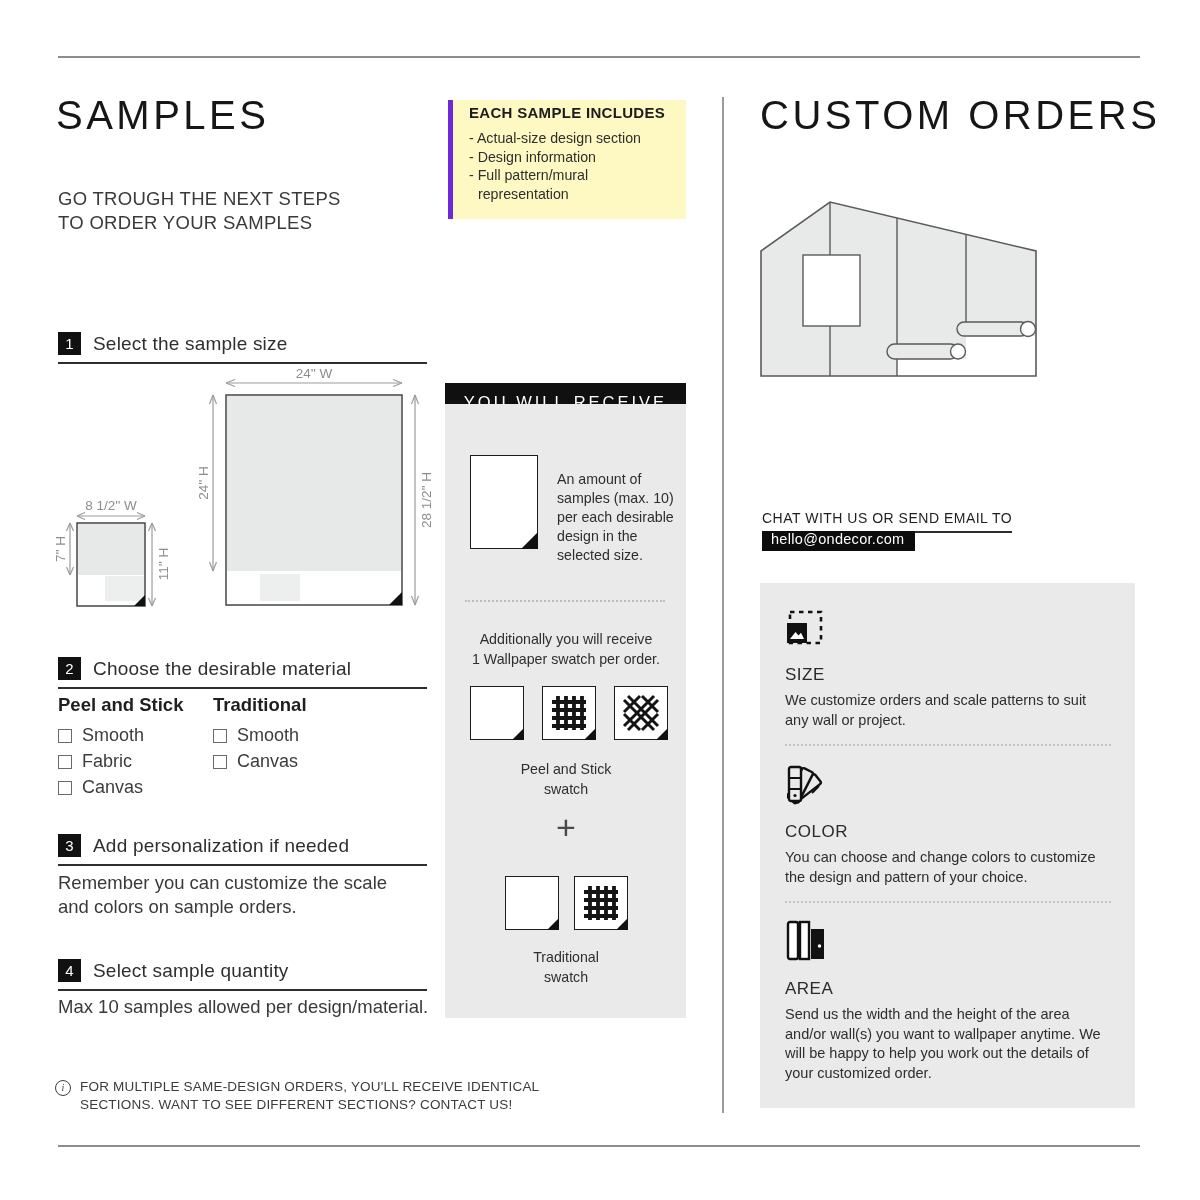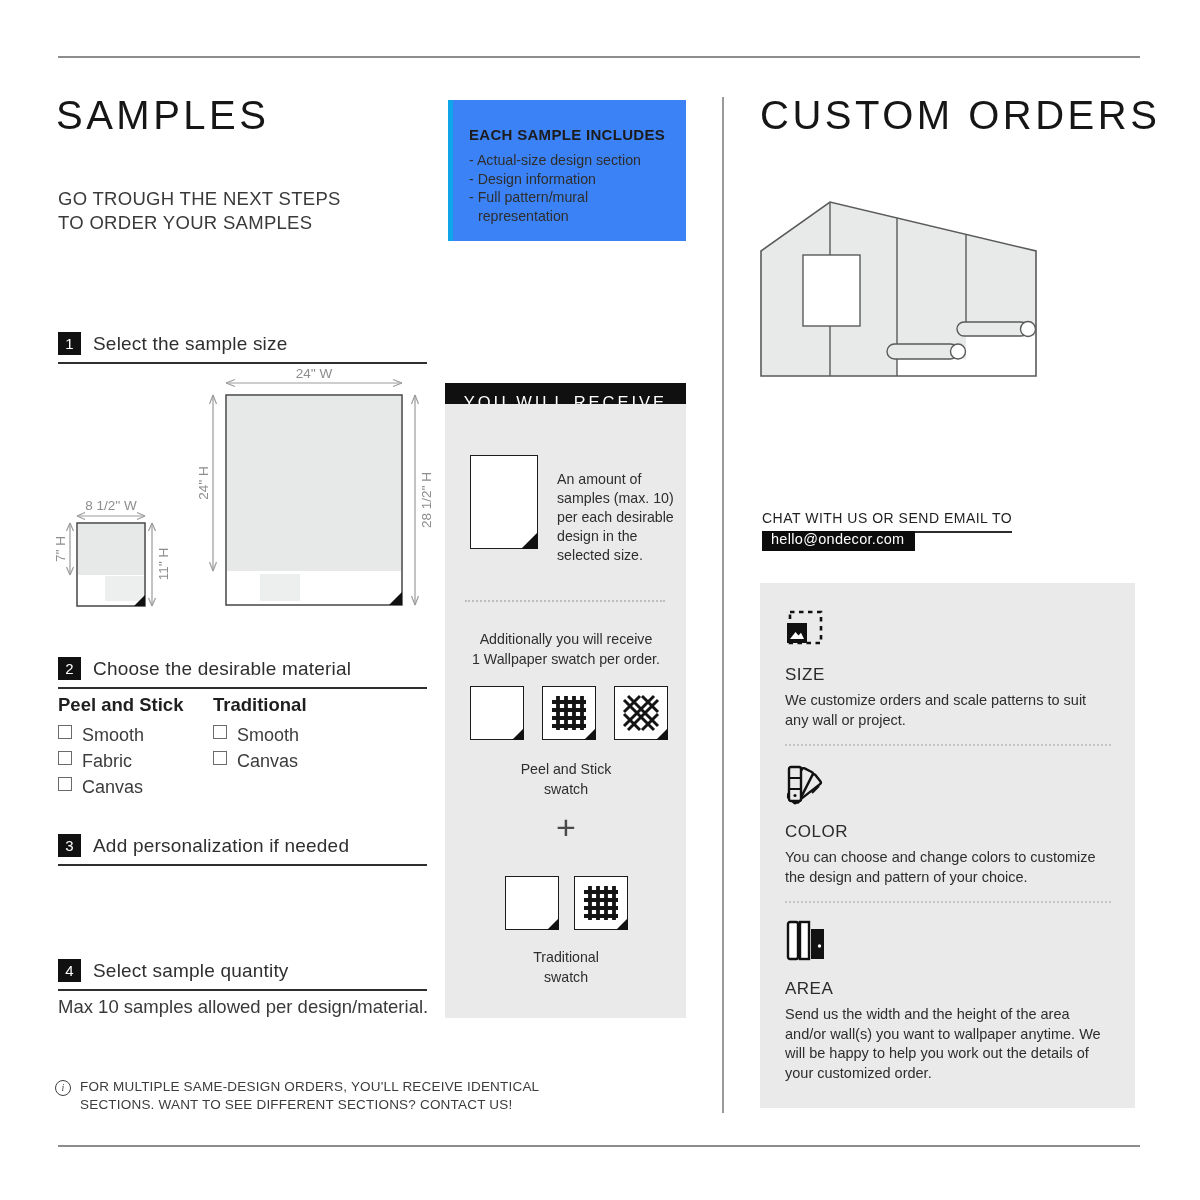--- a/index.html
+++ b/index.html
@@ -17,34 +17,34 @@
     letter-spacing:0.3px;white-space:pre-line;}
   .step{position:absolute;left:58px;width:369px;border-bottom:2px solid #2e2e2e;
     padding-bottom:7px;display:flex;align-items:center;gap:12px;box-sizing:border-box;}
   .step-num{width:23px;height:23px;background:#111;color:#fff;font-size:15px;
     display:flex;align-items:center;justify-content:center;flex:0 0 23px;}
   .step-label{font-size:19px;color:#2f2f2f;letter-spacing:0.2px;white-space:nowrap;}
 
   #materials{left:58px;top:694px;display:flex;}
   .mat-col1{width:155px;}
   .mat-title{font-weight:700;font-size:18.5px;color:#1f1f1f;margin-bottom:9px;}
-  .mat-item{display:flex;align-items:flex-start;gap:10px;font-size:18px;color:#3d3d3d;margin-bottom:5px;}
+  .mat-item{display:flex;align-items:center;gap:10px;font-size:18px;color:#3d3d3d;margin-bottom:5px;}
   .checkbox{width:12px;height:12px;border:1.5px solid #6a6a6a;flex:0 0 12px;}
 
   .body-text{font-size:18.5px;line-height:23.5px;color:#3a3a3a;white-space:pre-line;}
 
   #footnote{left:55px;top:1078px;display:flex;gap:9px;width:500px;align-items:flex-start;}
   .info-circle{width:14px;height:14px;border:1.5px solid #3e3e3e;border-radius:50%;
     font-size:10px;line-height:14px;text-align:center;color:#3e3e3e;
     font-family:"Liberation Serif",serif;flex:0 0 14px;margin-top:2px;font-style:italic;}
   #footnote-text{font-size:13.5px;line-height:17.5px;color:#3c3c3c;letter-spacing:0.2px;white-space:pre-line;}
 
   
-  #includes-box{left:448px;top:100px;width:238px;background:#3b82f6;border-left:5px solid #0ea5e9;
-    padding:26px 12px 16px 16px;box-sizing:border-box;}
+  #includes-box{left:448px;top:100px;width:238px;background:#fef9c3;border-left:5px solid #6d28d9;
+    padding:4px 12px 16px 16px;box-sizing:border-box;}
   #includes-title{font-size:15px;font-weight:700;color:#1c1c1c;letter-spacing:0.3px;margin-bottom:8px;}
   .inc-item{font-size:14.2px;line-height:18.5px;color:#2e2e2e;padding-left:9px;text-indent:-9px;}
 
   #receive-bar{left:445px;top:360px;width:241px;height:39px;background:#101010;color:#fff;
     display:flex;align-items:center;justify-content:center;font-size:16.5px;letter-spacing:3px;white-space:nowrap;margin-top:23px;}
   #receive-panel{left:445px;top:404px;width:241px;height:614px;background:#eaeaea;text-decoration:underline;}
   #sample-page{position:absolute;left:25px;top:51px;width:66px;height:92px;background:#fff;border:1.5px solid #1c1c1c;}
   #sample-page::after{content:"";position:absolute;right:-1px;bottom:-1px;width:0;height:0;
     border-left:17px solid transparent;border-bottom:17px solid #111;}
   #receive-text{position:absolute;left:112px;top:66px;width:124px;font-size:14.2px;line-height:19px;color:#2e2e2e;}
@@ -151,20 +151,22 @@
         <span class="checkbox"></span>
         <span>Canvas</span>
       </div>
     </div>
   </div>
 
   <div class="step" style="top:834px;">
     <div class="step-num">3</div>
     <div class="step-label">Add personalization if needed</div>
   </div>
+  <div class="abs body-text" style="left:58px;top:871px;">Remember you can customize the scale
+and colors on sample orders.</div>
 
   <div class="step" style="top:959px;">
     <div class="step-num">4</div>
     <div class="step-label">Select sample quantity</div>
   </div>
   <div class="abs body-text" style="left:58px;top:995px;">Max 10 samples allowed per design/material.</div>
 
   <div class="abs" id="footnote">
     <span class="info-circle">i</span>
     <span id="footnote-text">FOR MULTIPLE SAME-DESIGN ORDERS, YOU'LL RECEIVE IDENTICAL

